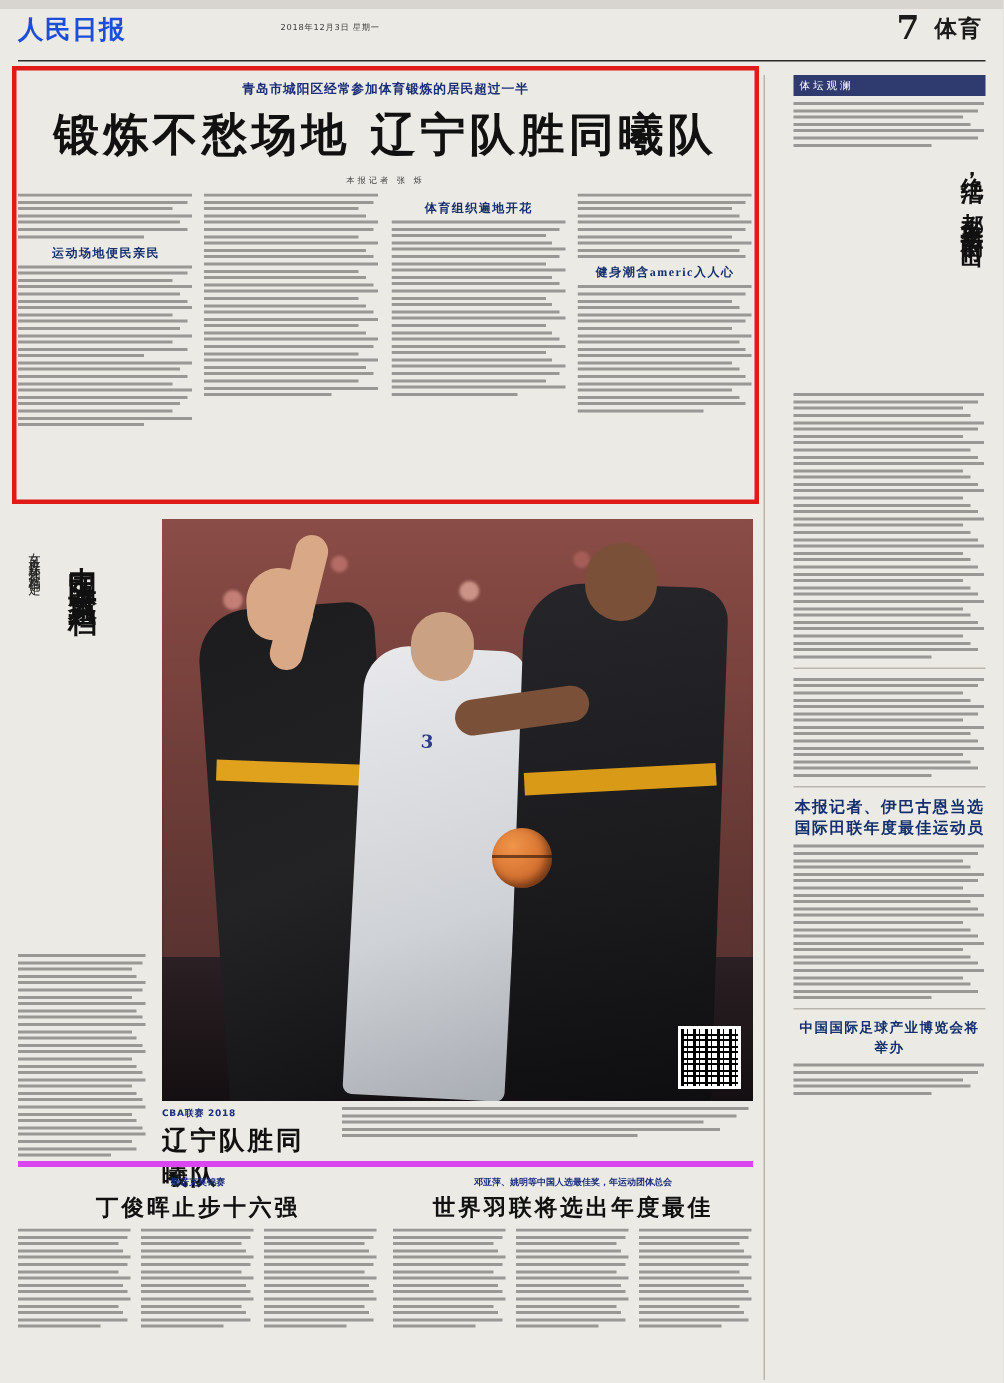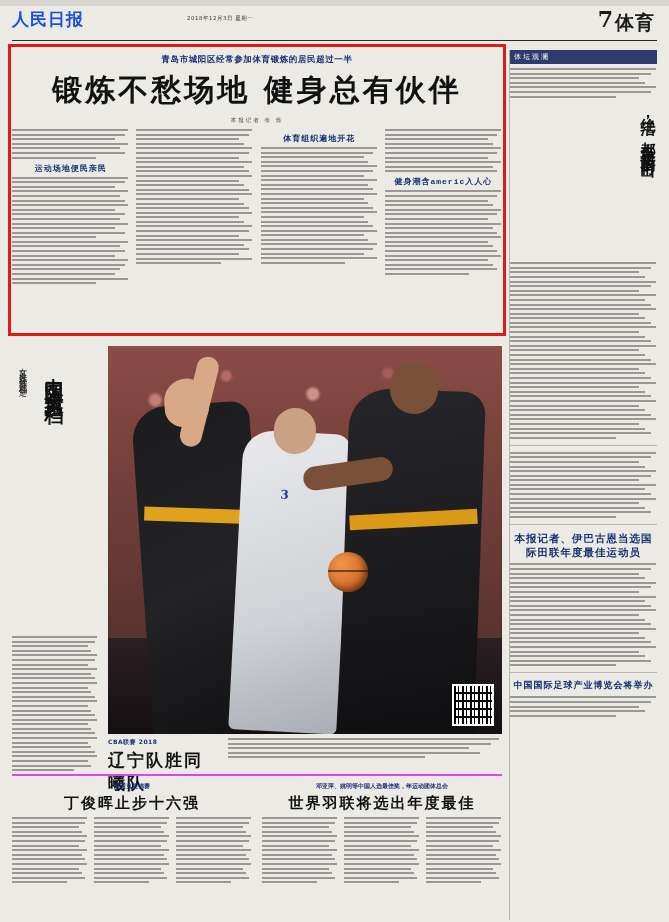--- a/index.html
+++ b/index.html
@@ -33,33 +33,33 @@
     font-size:5.5px;color:#3a3a3a;letter-spacing:.5px;
   }
   .pagenum{
     position:absolute;right:44px;top:0px;
     font-family:"DejaVu Serif","Liberation Serif",serif;
     font-size:22px;font-weight:bold;color:#1b1b1b;
   }
   .section-label{
     position:absolute;right:2px;top:4px;
     font-family:"DejaVu Serif","Liberation Serif",serif;
-    font-size:19px;font-weight:bold;color:#1b1b1b;letter-spacing:1px;text-align:right;
+    font-size:15px;font-weight:bold;color:#1b1b1b;letter-spacing:1px;text-align:right;
   }
   
   .body-area{
     position:absolute;left:12px;top:44px;right:12px;bottom:8px;
   }
   .left-col{
     position:absolute;left:0;top:0;width:490px;bottom:0;
   }
   .right-col{
     position:absolute;right:0;top:0;width:148px;bottom:0;
     border-left:1px solid #b9b5ae;
-    padding-left:0;box-sizing:border-box;
+    padding-left:19px;box-sizing:border-box;
   }
   
   .redbox{
     position:absolute;left:-4px;top:-6px;width:498px;height:292px;
     border:3px solid #e01b17;
     box-sizing:border-box;
     pointer-events:none;
   }
   .lead-kicker{
     text-align:center;
@@ -80,21 +80,21 @@
     text-align:center;font-size:5.5px;color:#444;margin-bottom:5px;
     letter-spacing:2px;
   }
   .cols4{
     display:flex;gap:7px;
     height:196px;
     overflow:hidden;
   }
   .tcol{flex:1;overflow:hidden;}
   .sub-h{
-    font-family:Liberation Mono, monospace;
+    font-family:Liberation Serif, serif;
     font-weight:bold;font-size:8px;color:#15306e;
     text-align:center;margin:4px 0 3px 0;letter-spacing:1px;
   }
   
   .tx{line-height:0;}
   .tx i{
     display:block;height:2px;background:#8c8a86;margin-bottom:2.6px;
     opacity:.85;
   }
   .tx i.s1{width:96%}
@@ -226,21 +226,21 @@
   }
   .cap-head{
     font-family:"DejaVu Serif","Liberation Serif",serif;
     font-weight:bold;font-size:17px;color:#111;letter-spacing:2px;
   }
   .cap-body{flex:1;}
   
   .bottom-row{
     position:absolute;left:0;top:724px;width:490px;bottom:0;
     display:flex;gap:10px;
-    border-top:2px solid #d946ef;padding-top:6px;
+    border-top:4px solid #d946ef;padding-top:6px;
   }
   .bstory{flex:1;}
   .b-kicker{
     font-size:6px;color:#1a2e7a;text-align:center;font-weight:bold;margin-bottom:3px;
   }
   .b-head{
     font-family:"DejaVu Serif","Liberation Serif",serif;
     font-weight:bold;font-size:15px;color:#111;text-align:center;letter-spacing:2px;
     margin-bottom:4px;
   }
@@ -285,21 +285,21 @@
     <div class="section-label">体育</div>
   </div>
 
   <div class="body-area">
 
     <div class="left-col">
 
       <div class="redbox"></div>
 
       <div class="lead-kicker">青岛市城阳区经常参加体育锻炼的居民超过一半</div>
-      <div class="lead-headline">锻炼不愁场地  健身总有伙伴</div>
+      <div class="lead-headline">锻炼不愁场地  辽宁队胜同曦队</div>
       <div class="byline">本报记者  张 烁</div>
 
       <div class="cols4">
         <div class="tcol">
           <div class="tx">
             <i class="s3"></i>
               <i class="s1"></i>
               <i class="s2"></i>
               <i class="s3"></i>
               <i class="s5"></i>

